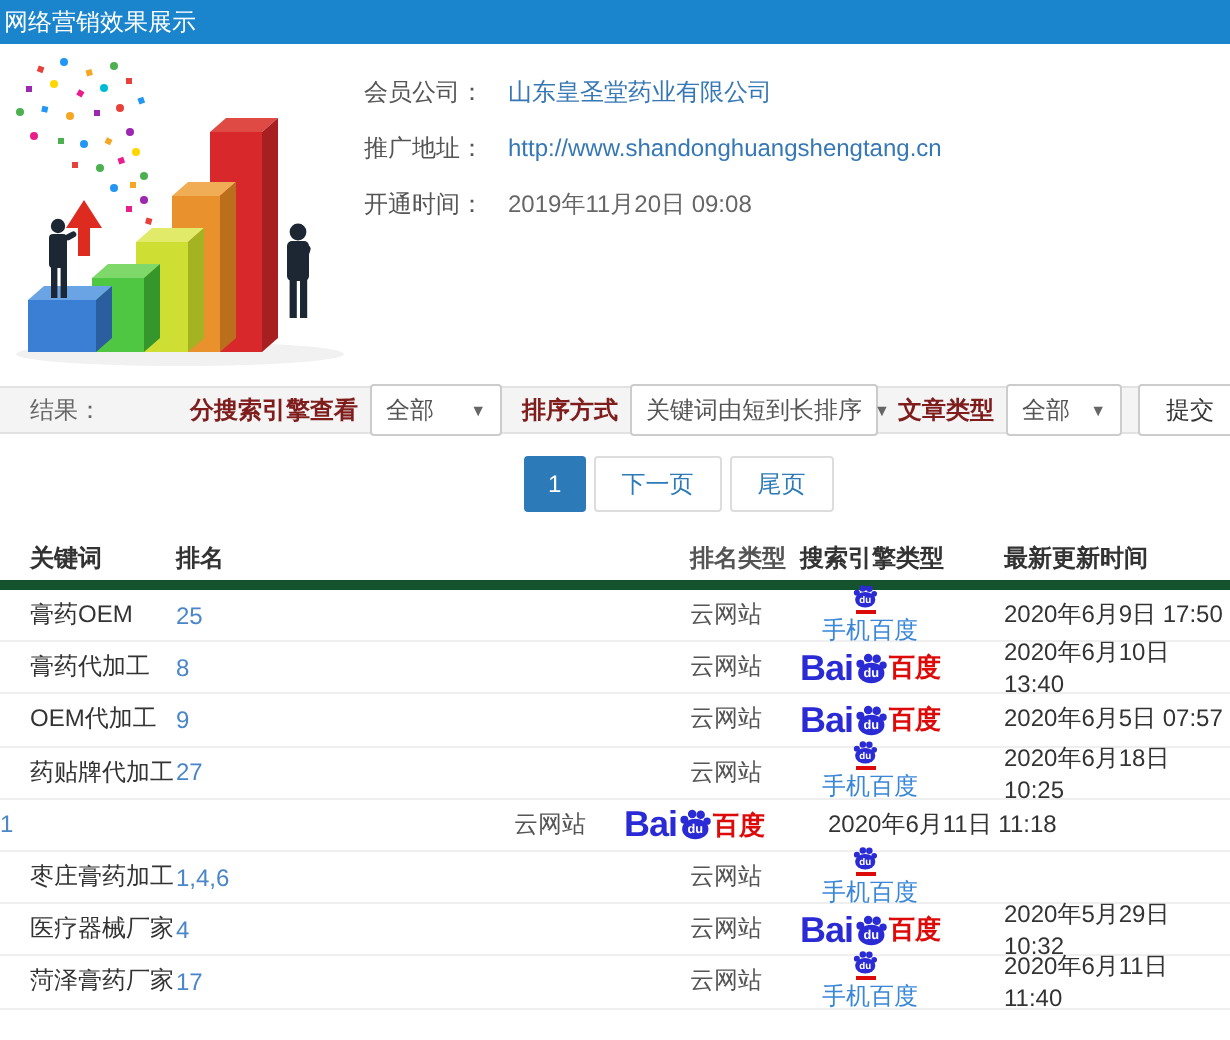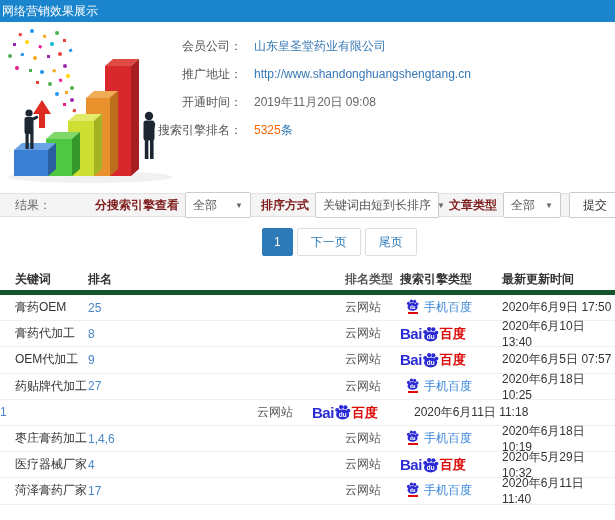--- a/index.html
+++ b/index.html
@@ -58,23 +58,23 @@
   .thead { display:flex; align-items:center; height:27px; font-weight:bold; color:#333; border-bottom:5px solid #14532d; }
   .trow  { display:flex; align-items:center; height:26.2px; border-bottom:1px solid #efefef; }
   .c1 { width:88px; padding-left:15px; }
   .c2 { width:257px; }
   .c3 { width:55px; color:#555; }
   .c4 { width:102px; display:flex; align-items:center; }
   .c5 { flex:1; }
   .rank-link { color:#4a86c8; text-decoration:none; cursor:pointer; }
   
   .baidu-logo { display:inline-flex; align-items:center; line-height:1; }
-  .bai { font-weight:bold; font-size:15px; color:var(--baidu-blue,#2b2bd5); letter-spacing:-0.5px; }
+  .bai { font-weight:bold; font-size:18px; color:var(--baidu-blue,#2b2bd5); letter-spacing:-0.5px; }
   .cn-red { font-weight:bold; font-size:13px; color:var(--baidu-red,#dd0a0a); margin-left:1px; }
-  .mobile-logo { display:inline-flex; align-items:flex-start; padding-left:6px; }
+  .mobile-logo { display:inline-flex; align-items:center; padding-left:6px;flex-direction:column; }
   .mpaw { display:inline-flex; flex-direction:column; align-items:center; }
   .redbar { width:10px; height:2px; background:var(--baidu-red,#dd0a0a); margin-top:1px; }
   .mlabel { color:#3a87d8; margin-left:5px; }
 </style>
 </head>
 <body>
 
 <div class="page">
 
   <div class="topbar">
@@ -169,25 +169,20 @@
         <a class="link info-value">山东皇圣堂药业有限公司</a>
       </div>
       <div class="info-row">
         <span class="info-label">推广地址：</span>
         <a class="link info-value">http://www.shandonghuangshengtang.cn</a>
       </div>
       <div class="info-row">
         <span class="info-label">开通时间：</span>
         <span class="info-value">2019年11月20日 09:08</span>
       </div>
-      <div class="info-row">
-        <span class="info-label">搜索引擎排名：</span>
-        <span class="num-orange">5325</span>
-        <span class="unit-blue">条</span>
-      </div>
     </div>
   </div>
 
   <div class="filterbar">
     <span class="result-label">结果：</span>
     <div class="fgroup">
       <span class="flabel">分搜索引擎查看</span>
       <span class="sel sel-engine">
         <span>全部</span>
         <span class="caret">▼</span>
@@ -349,21 +344,20 @@
                     <circle cx="20.5" cy="9" r="2.6"></circle>
                     <ellipse cx="12.2" cy="14.5" rx="9.3" ry="7.2"></ellipse>
                   </g>
                   <text x="12.2" y="17.5" font-size="9" font-weight="bold" fill="#fff" text-anchor="middle">du</text>
                 </svg>
                 <span class="redbar"></span>
               </span>
               <span class="mlabel">手机百度</span>
             </span>
           </span>
-          <span class="c5">2020年6月18日 10:19</span>
         </div>
         <div class="trow">
           <span class="c1">医疗器械厂家</span>
           <span class="c2"><a class="rank-link">4</a></span>
           <span class="c3">云网站</span>
           <span class="c4">
             <span class="baidu-logo">
               <span class="bai">Bai</span>
               <svg viewBox="0 0 24 22" width="17" height="16">
                 <g fill="#2b2bd5">

